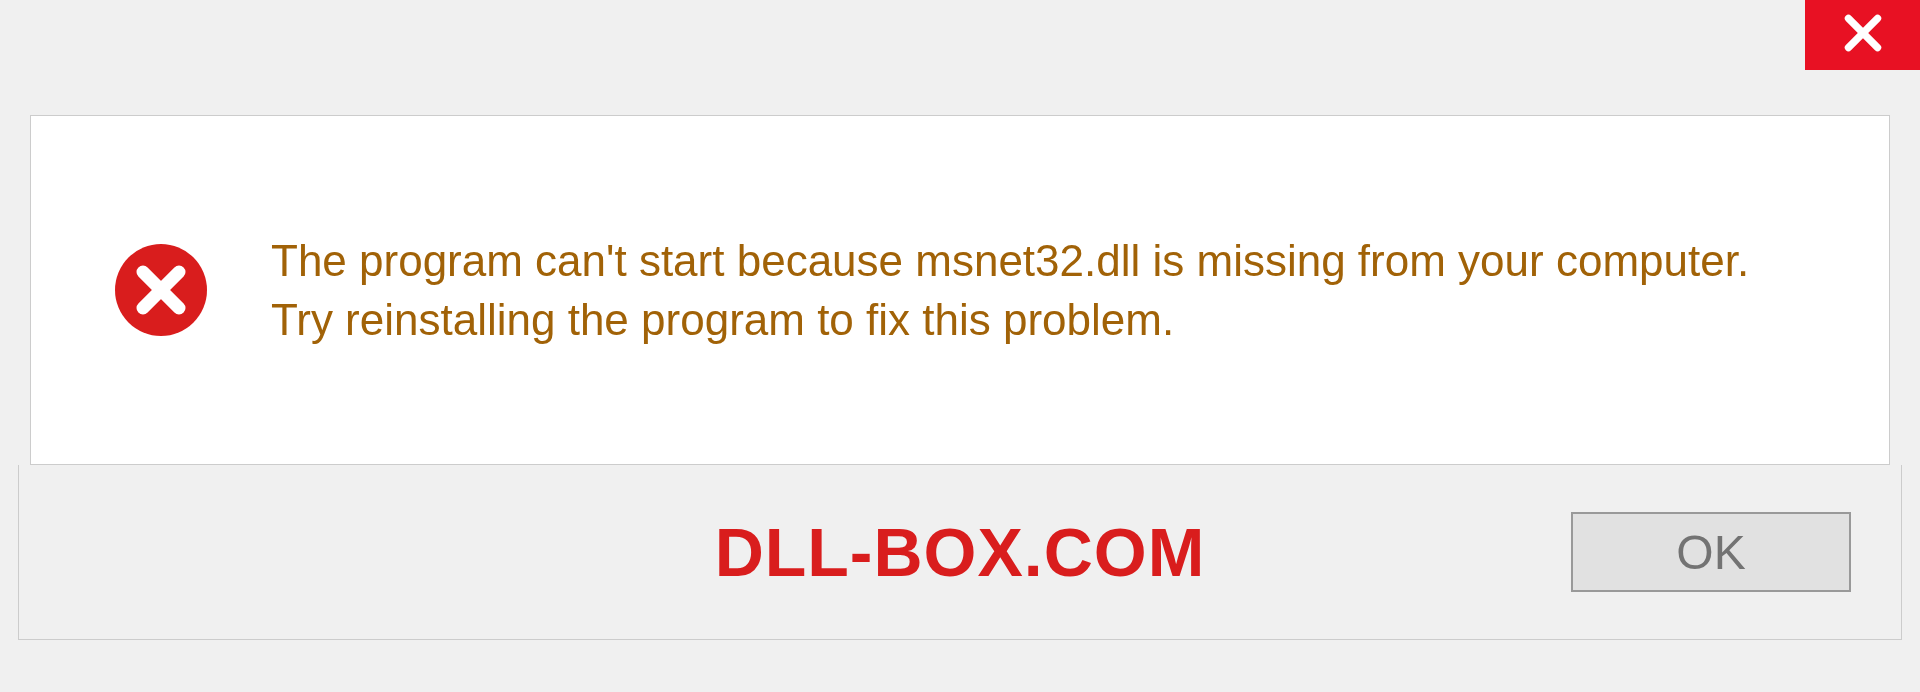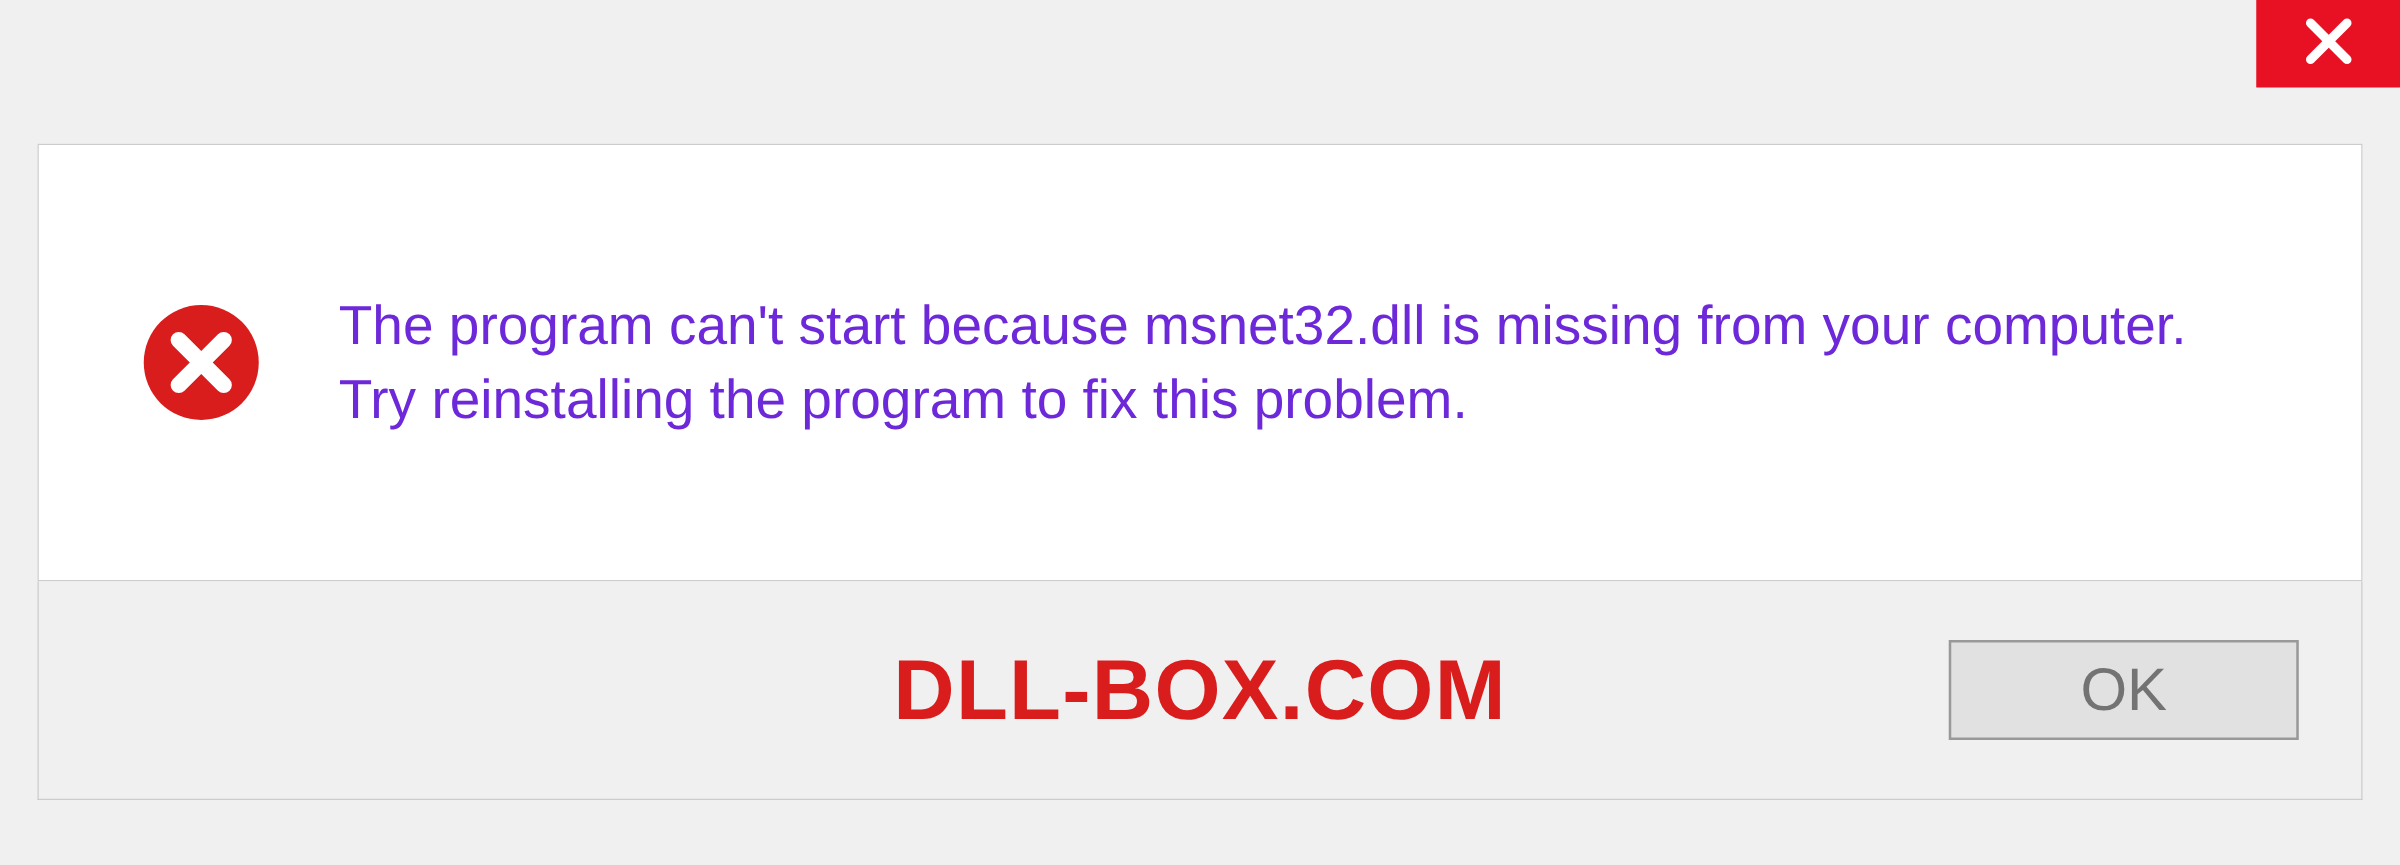--- a/index.html
+++ b/index.html
@@ -67,27 +67,27 @@
       margin-right: 60px;
     }
     
     .error-icon svg {
       width: 100%;
       height: 100%;
     }
     
     .message {
       font-size: 44px;
-      color: #6d28d9;
+      color: #a16207;
       line-height: 1.35;
       font-weight: 400;
     }
     
     .footer {
-      margin: 0 30px;
+      margin: 0 18px;
       background: #f0f0f0;
       border: 1px solid #ccc;
       border-top: none;
       height: 175px;
       display: flex;
       align-items: center;
       justify-content: flex-end;
       padding: 0 50px;
       position: relative;
     }

